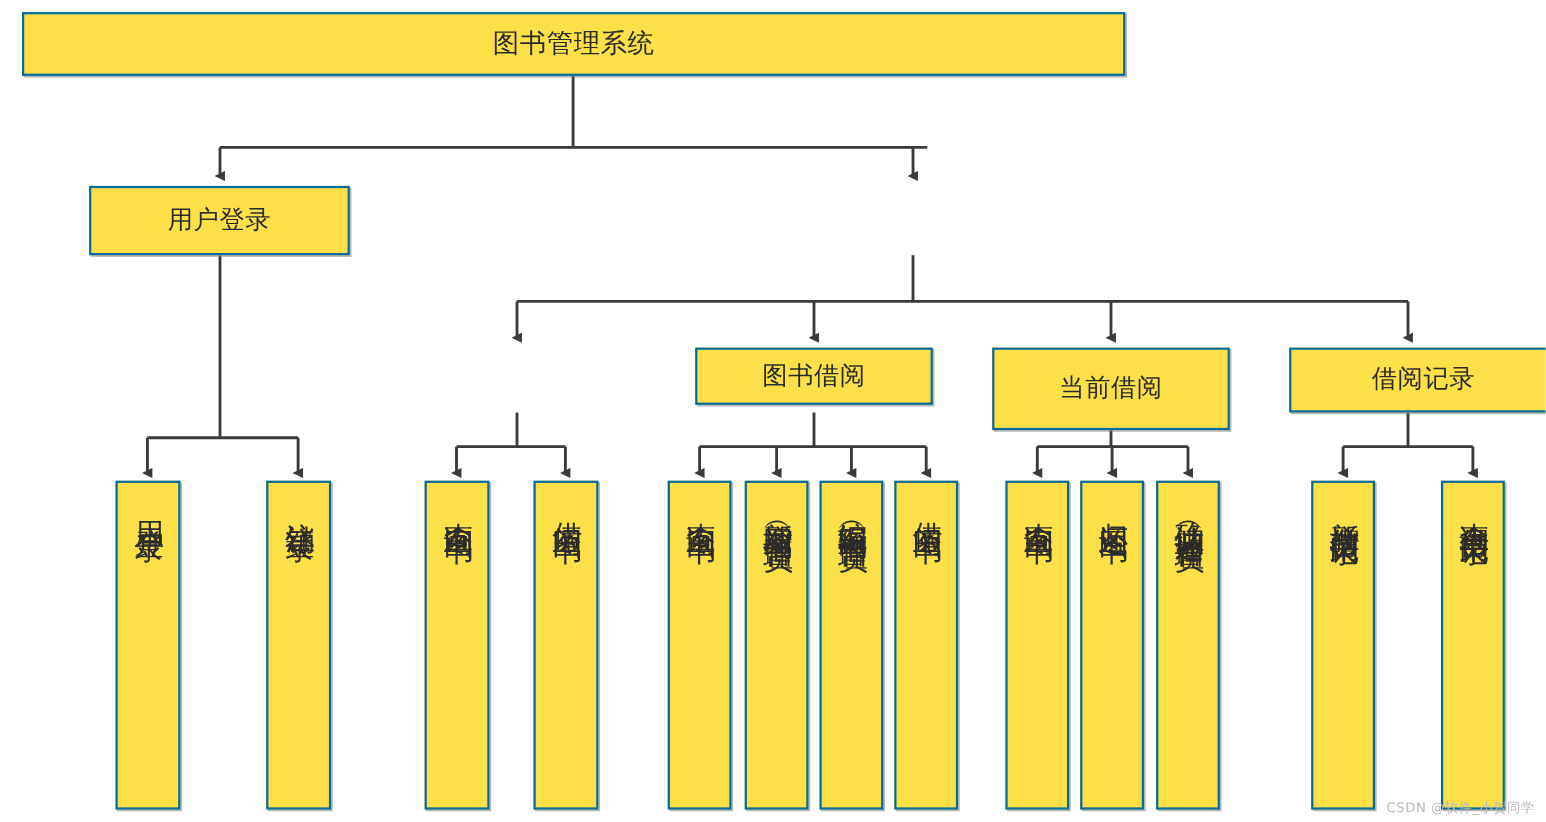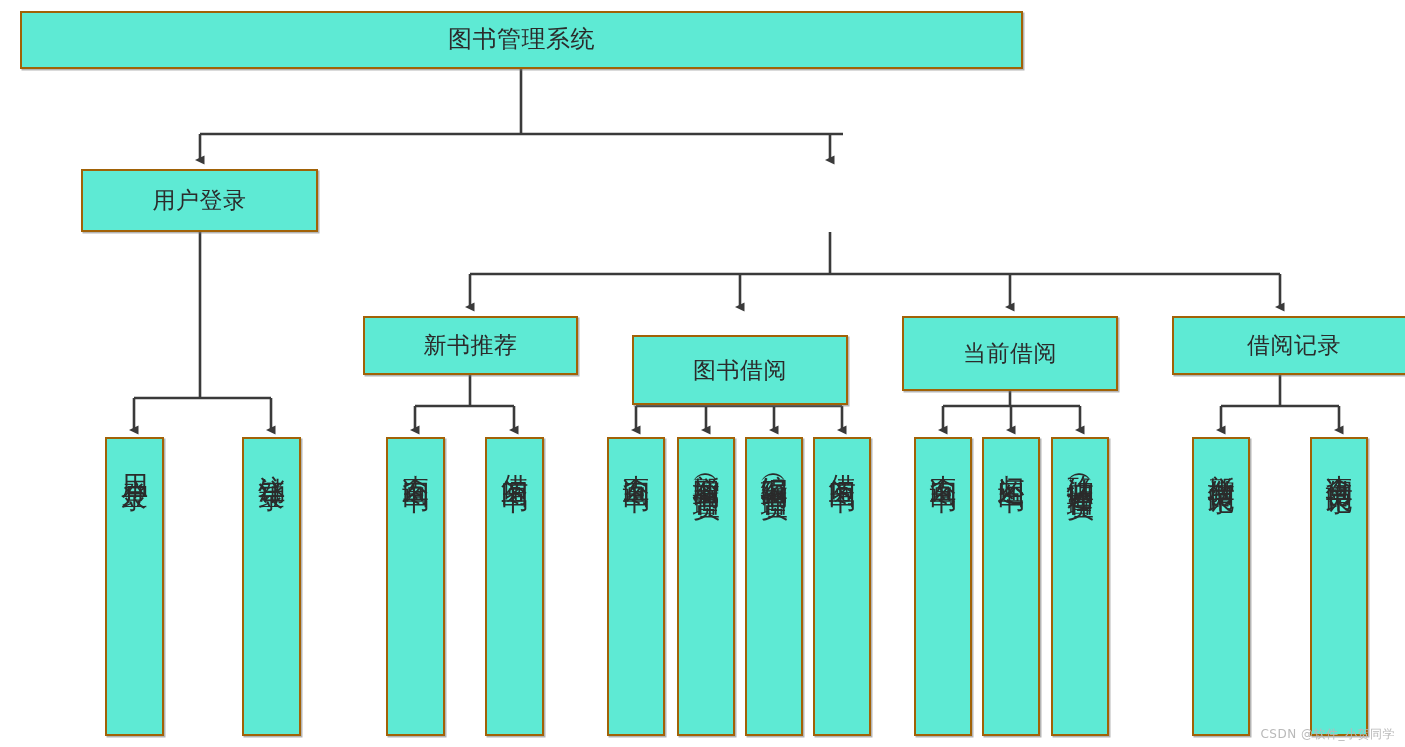--- a/index.html
+++ b/index.html
@@ -9,22 +9,22 @@
     font-family:"DejaVu Sans","Liberation Sans",sans-serif;
     overflow:hidden;
     position:relative;
   }
   #stage{position:absolute;left:0;top:0;width:1405px;height:747px;}
   svg#edges{position:absolute;left:0;top:0;width:1405px;height:747px;}
 
   .node{
     position:absolute;
     box-sizing:border-box;
-    background:#5eead4;
-    border:2px solid #a16207;
+    background:#fde047;
+    border:2px solid #0369a1;
     box-shadow:1.5px 1.5px 0 0 rgba(120,120,120,0.55);
     display:flex;
     align-items:center;
     justify-content:center;
     color:#2b2b2b;
     z-index:2;
   }
   .node .lbl{
     display:block;
     text-align:center;
@@ -119,24 +119,21 @@
   </svg>
 
   <div class="node h root" style="left:20px;top:11px;width:1003px;height:58px;">
     <span class="lbl">图书管理系统</span>
   </div>
 
   <div class="node h" style="left:81px;top:169px;width:237px;height:63px;">
     <span class="lbl">用户登录</span>
   </div>
 
-  <div class="node h" style="left:363px;top:316px;width:215px;height:59px;">
-    <span class="lbl">新书推荐</span>
-  </div>
-  <div class="node h" style="left:632px;top:335px;width:216px;height:70px;">
+  <div class="node h" style="left:632px;top:316px;width:216px;height:52px;">
     <span class="lbl">图书借阅</span>
   </div>
   <div class="node h" style="left:902px;top:316px;width:216px;height:75px;">
     <span class="lbl">当前借阅</span>
   </div>
   <div class="node h" style="left:1172px;top:316px;width:244px;height:59px;">
     <span class="lbl">借阅记录</span>
   </div>
 
   <div class="node v" style="left:105px;top:437px;width:59px;height:299px;">

